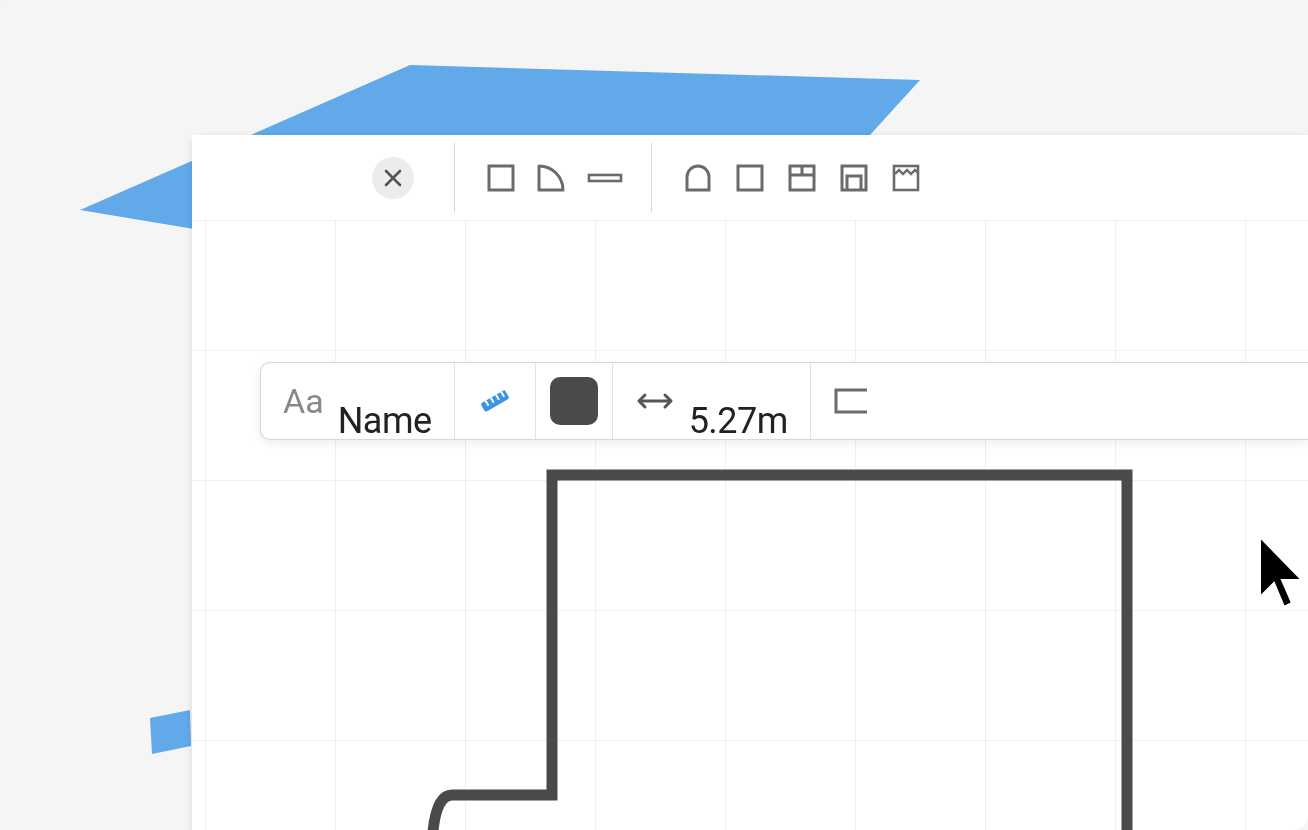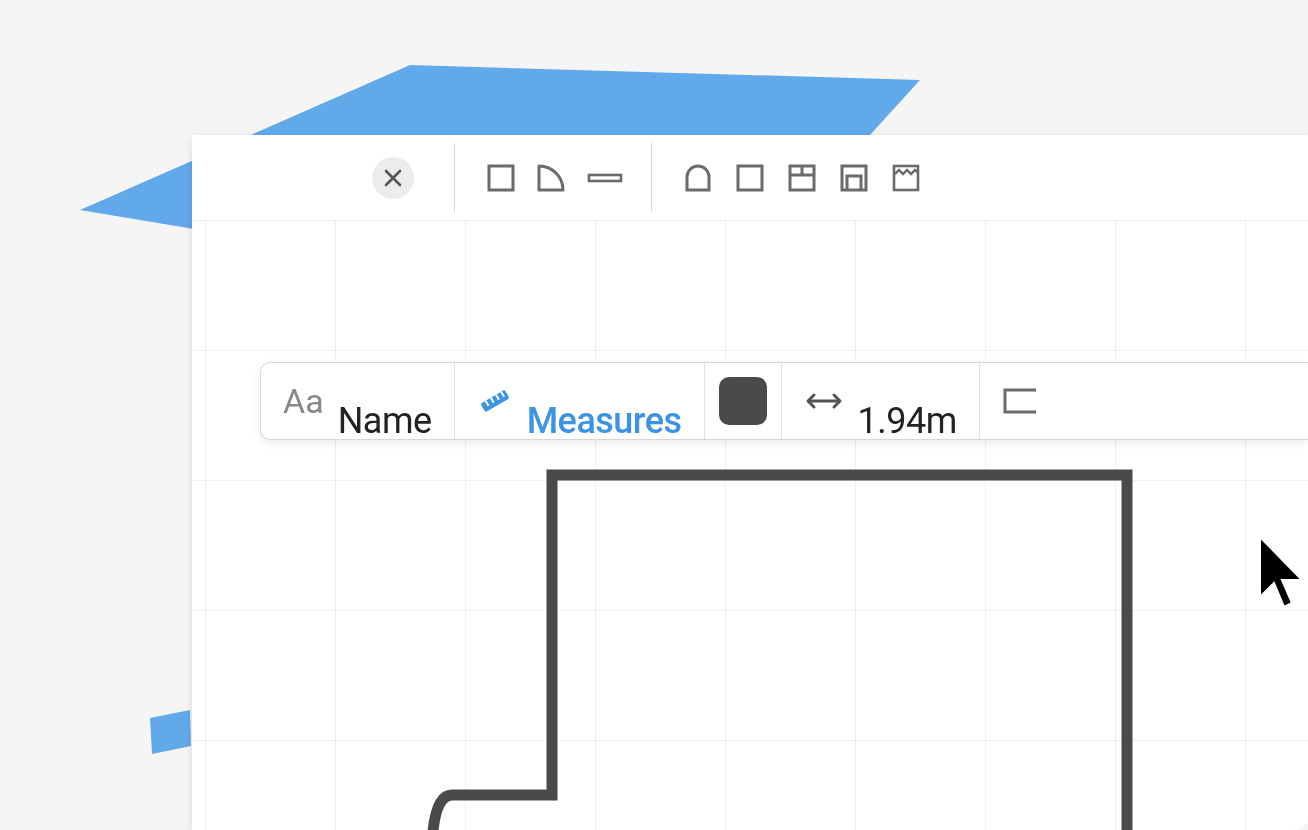--- a/index.html
+++ b/index.html
@@ -219,36 +219,35 @@
         <svg width="36" height="36" viewBox="0 0 36 36">
           <g transform="rotate(-30 18 18)">
             <rect x="4" y="13" width="28" height="10" rx="2" fill="#3d94e6"></rect>
             <line x1="10" y1="13" x2="10" y2="19" stroke="#fff" stroke-width="2"></line>
             <line x1="16" y1="13" x2="16" y2="19" stroke="#fff" stroke-width="2"></line>
             <line x1="22" y1="13" x2="22" y2="19" stroke="#fff" stroke-width="2"></line>
             <line x1="28" y1="13" x2="28" y2="19" stroke="#fff" stroke-width="2"></line>
           </g>
         </svg>
       </span>
-      <span class="prop-label accent">Measures</span>
     </div>
 
     <div class="prop-cell" style="padding:0 14px">
       <div class="color-swatch"></div>
     </div>
 
     <div class="prop-cell">
       <span class="dim-icon">
         <svg width="40" height="30" viewBox="0 0 40 30">
           <line x1="6" y1="15" x2="34" y2="15" stroke="#555" stroke-width="3"></line>
           <path d="M10 9 L4 15 L10 21" fill="none" stroke="#555" stroke-width="3" stroke-linecap="round" stroke-linejoin="round"></path>
           <path d="M30 9 L36 15 L30 21" fill="none" stroke="#555" stroke-width="3" stroke-linecap="round" stroke-linejoin="round"></path>
         </svg>
       </span>
-      <span class="prop-label">1.94m</span>
+      <span class="prop-label">5.27m</span>
     </div>
 
 
     <div class="prop-cell" style="padding-right:40px">
       <svg width="34" height="30" viewBox="0 0 34 30">
         <rect x="3" y="4" width="40" height="22" fill="none" stroke="#6b6b6b" stroke-width="3"></rect>
       </svg>
     </div>
   </div>
 

